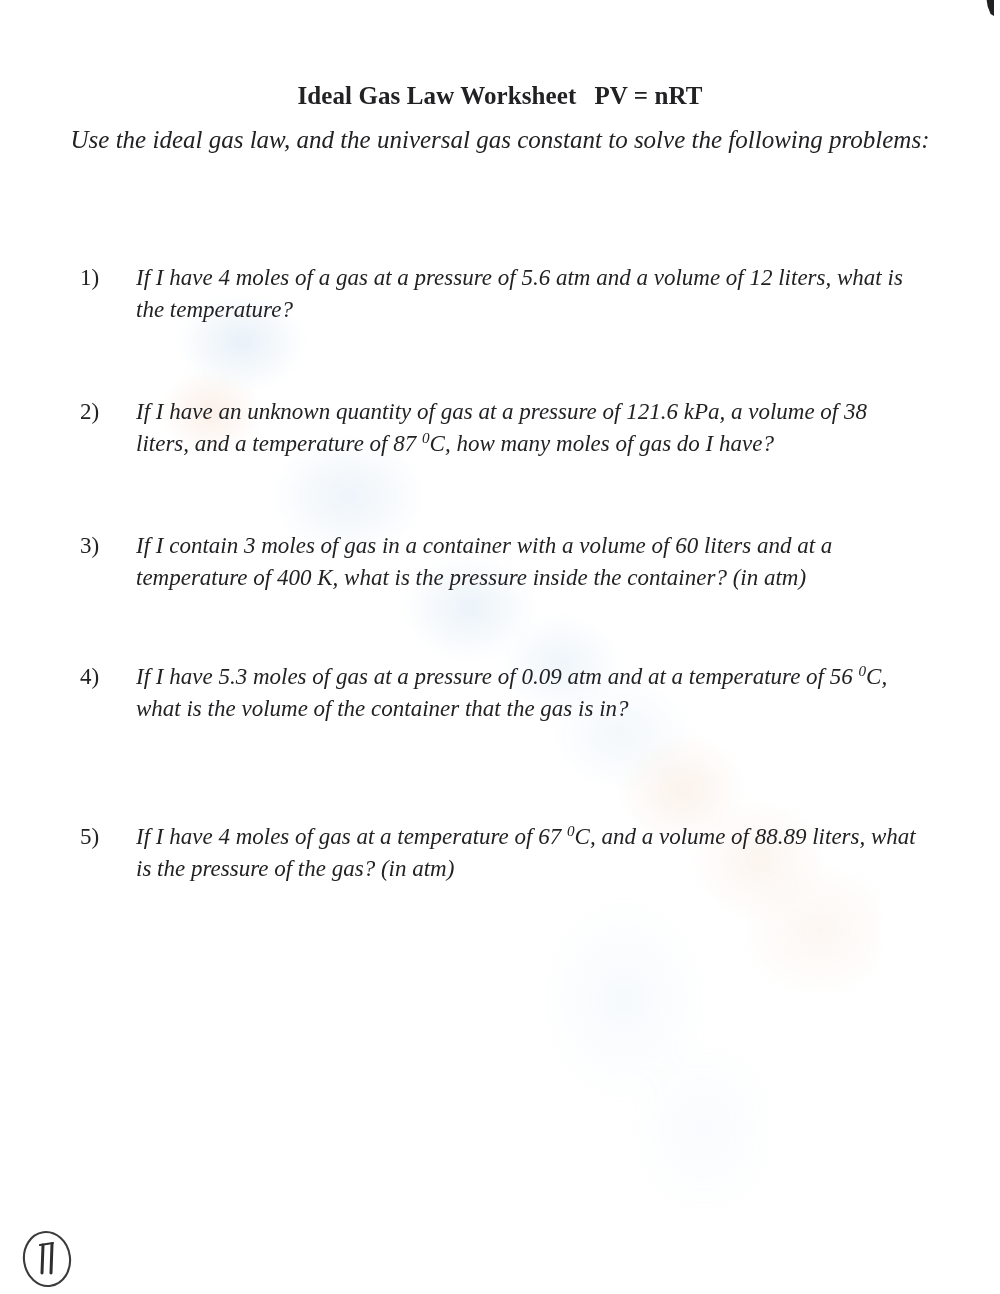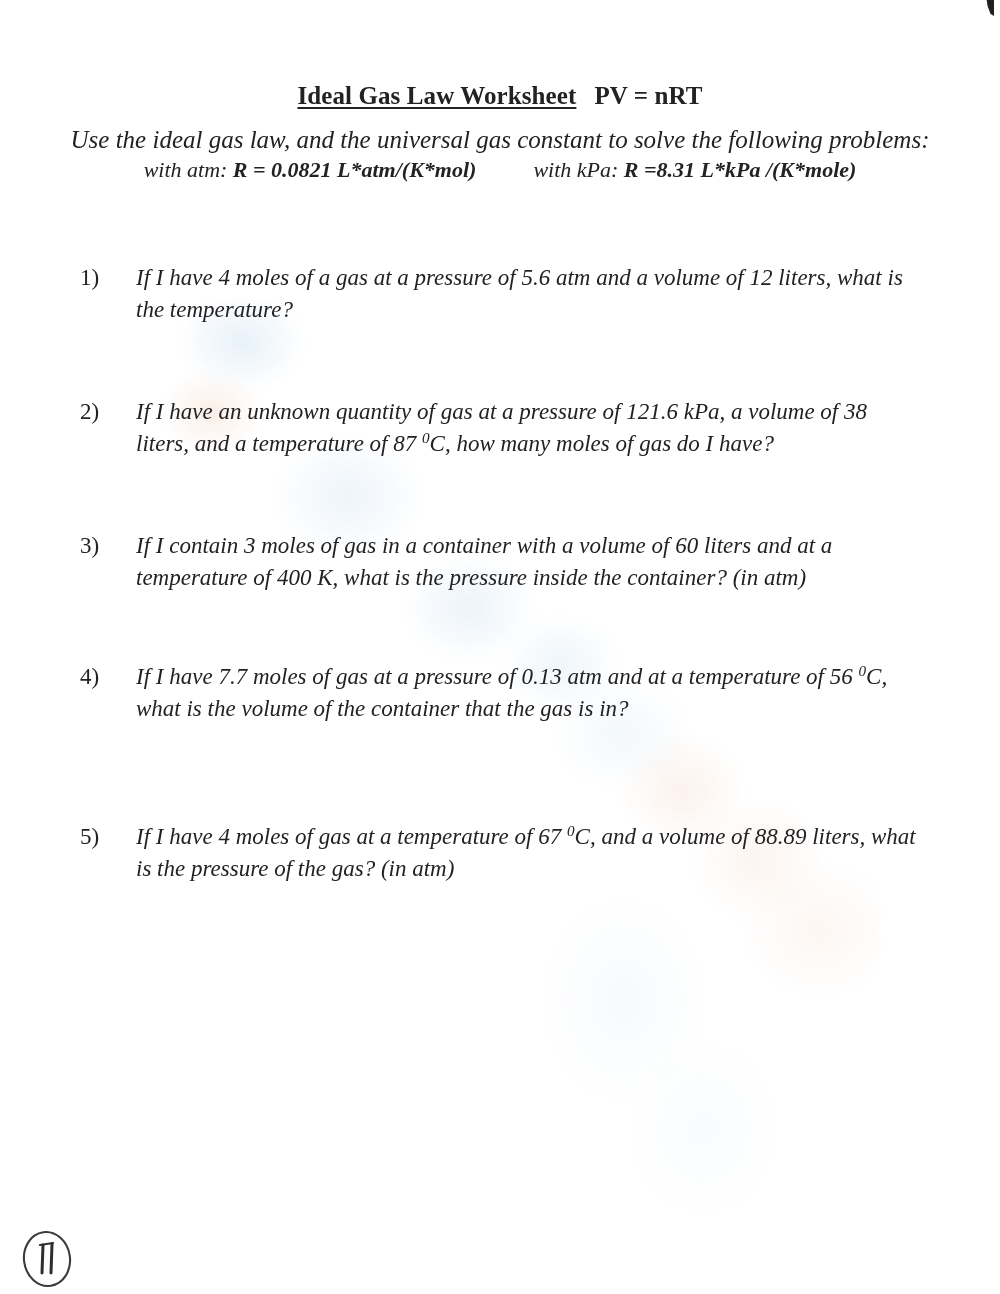--- a/index.html
+++ b/index.html
@@ -72,21 +72,20 @@
     left: 0;
     right: 0;
     top: 82px;
     text-align: center;
     font-size: 25px;
     font-weight: bold;
     letter-spacing: .1px;
     white-space: nowrap;
   }
   .doc-title .title-main {
-    text-decoration: underline;
     text-decoration-thickness: 2px;
     text-underline-offset: 3px;
   }
   .doc-title .title-formula {
     margin-left: 18px;
   }
 
   .intro-line {
     position: absolute;
     left: 0;
@@ -161,27 +160,20 @@
   <div class="scan-corner-mark"></div>
   <div class="bleed-watermark"></div>
   <div class="bleed-watermark-2"></div>
 
   <div class="doc-title">
     <span class="title-main">Ideal Gas Law Worksheet</span><span class="title-formula">PV = nRT</span>
   </div>
 
   <div class="intro-line">Use the ideal gas law, and the universal gas constant to solve the following problems:</div>
 
-  <div class="constants-line">
-    <span class="const-label">with atm:</span>
-    <span class="const-value">R = 0.0821 L*atm/(K*mol)</span>
-    <span class="const-gap"></span>
-    <span class="const-label">with kPa:</span>
-    <span class="const-value">R =8.31 L*kPa /(K*mole)</span>
-  </div>
 
   <div class="question" id="q1" style="top:262px;">
     <span class="q-number">1)</span>
     <span class="q-text">
       <span>If I have 4 moles of a gas at a pressure of 5.6 atm and a volume of 12 liters, what is the temperature?</span><sup class="deg"></sup><span></span>
     </span>
   </div>
 
   <div class="question" id="q2" style="top:396px;">
     <span class="q-number">2)</span>
@@ -193,21 +185,21 @@
   <div class="question" id="q3" style="top:530px;">
     <span class="q-number">3)</span>
     <span class="q-text">
       <span>If I contain 3 moles of gas in a container with a volume of 60 liters and at a temperature of 400 K, what is the pressure inside the container? (in atm)</span><sup class="deg"></sup><span></span>
     </span>
   </div>
 
   <div class="question" id="q4" style="top:661px;">
     <span class="q-number">4)</span>
     <span class="q-text">
-      <span>If I have 7.7 moles of gas at a pressure of 0.13 atm and at a temperature of 56 </span><sup class="deg">0</sup><span>C, what is the volume of the container that the gas is in?</span>
+      <span>If I have 5.3 moles of gas at a pressure of 0.09 atm and at a temperature of 56 </span><sup class="deg">0</sup><span>C, what is the volume of the container that the gas is in?</span>
     </span>
   </div>
 
   <div class="question" id="q5" style="top:821px;">
     <span class="q-number">5)</span>
     <span class="q-text">
       <span>If I have 4 moles of gas at a temperature of 67 </span><sup class="deg">0</sup><span>C, and a volume of 88.89 liters, what is the pressure of the gas? (in atm)</span>
     </span>
   </div>
 

